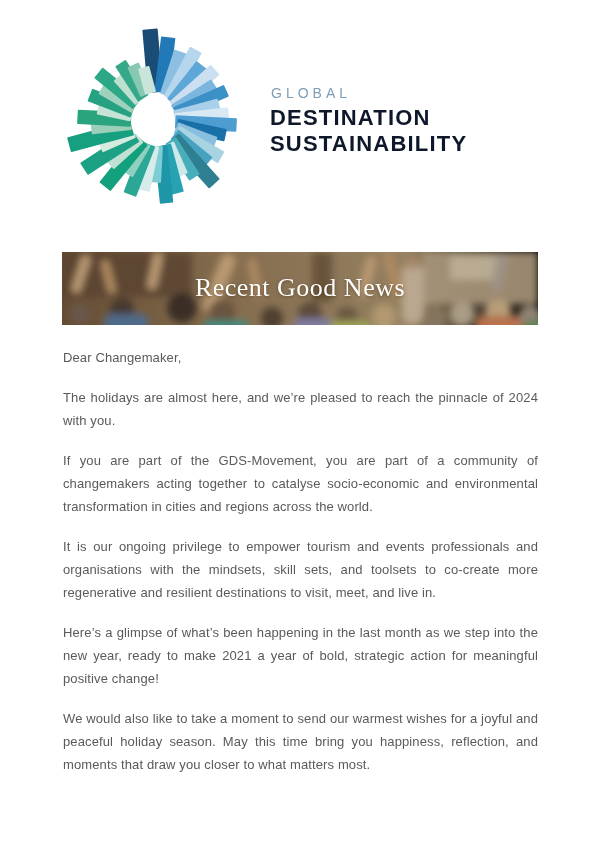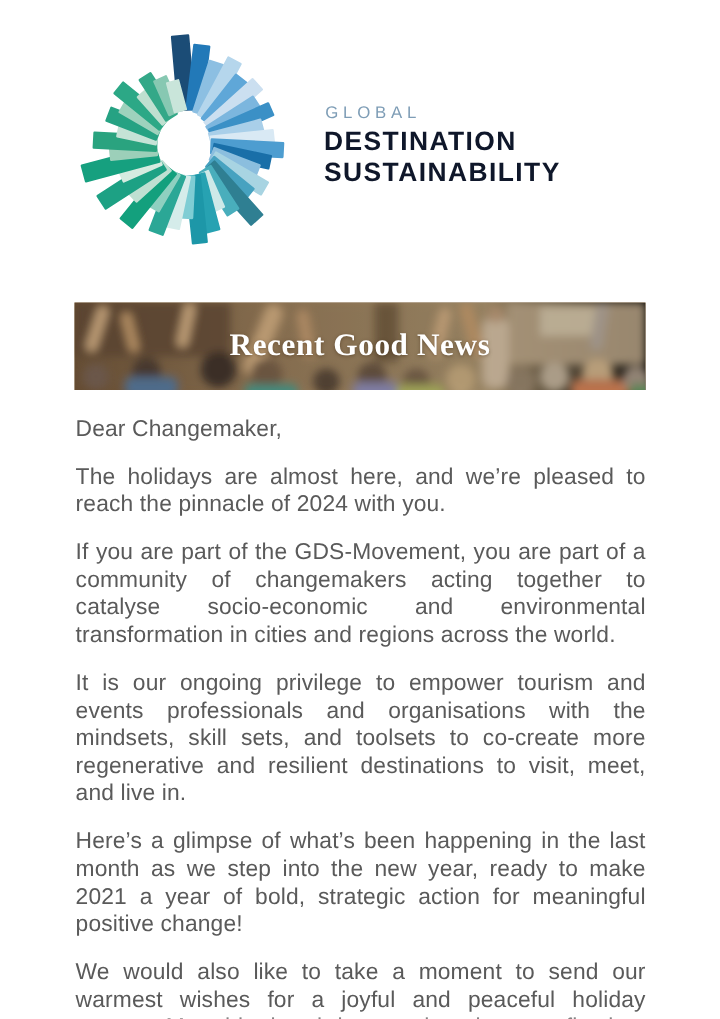--- a/index.html
+++ b/index.html
@@ -30,27 +30,26 @@
     width:476px;height:73px;overflow:hidden;background:#8a7254;
   }
   .banner svg{display:block;}
   .banner-title{
     position:absolute;left:0;right:0;top:50%;
     transform:translateY(-55%);
     text-align:center;
     font-family:"Liberation Serif","DejaVu Serif",serif;
     font-size:26px;color:#ffffff;letter-spacing:0.5px;
     text-shadow:0 1px 3px rgba(60,40,20,.5);
-    font-weight:bold;
   }
   
   .content{padding:21px 62px 0 63px;}
   .para{
     margin:0 0 17px 0;
-    font-size:19px;line-height:23px;letter-spacing:.12px;
+    font-size:13px;line-height:23px;letter-spacing:.12px;
     color:#5a5a5a;text-align:justify;
   }
   .signoff p{
     margin:0;font-size:13.6px;line-height:23px;
     letter-spacing:.12px;color:#5a5a5a;
   }
 </style>
 </head>
 <body>
 

